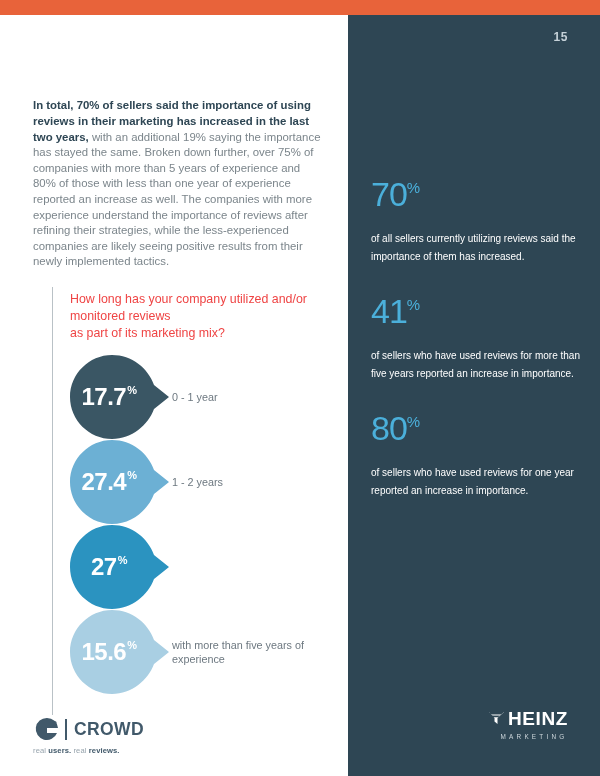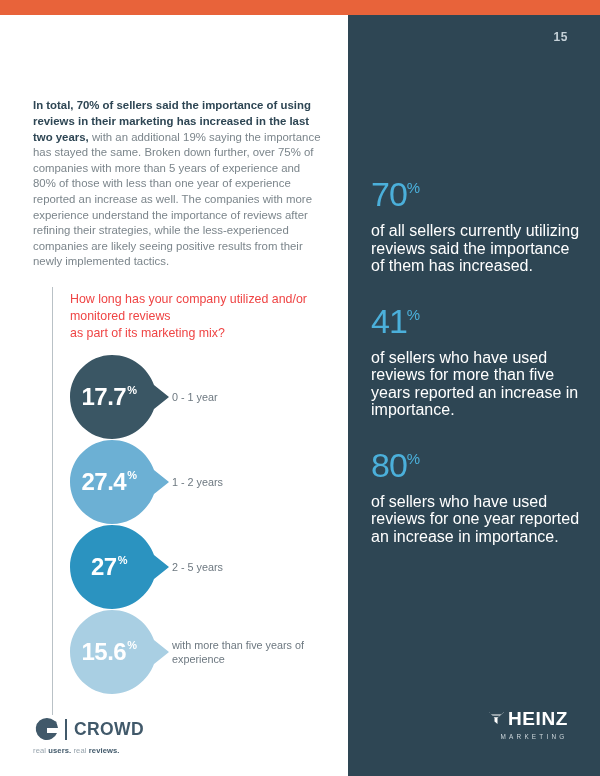--- a/index.html
+++ b/index.html
@@ -174,23 +174,23 @@
     line-height: 36px;
     letter-spacing: -1px;
   }
   .stat-num .pct {
     font-size: 15px;
     vertical-align: 13px;
     letter-spacing: 0;
   }
   .stat-text {
     color: #ffffff;
-    font-size: 16px;
+    font-size: 10px;
     line-height: 17.5px;
-    margin-top: 10px;
+    margin-top: 18px;
   }
   
   .heinz-logo {
     position: absolute;
     left: 478px; top: 708px;
     width: 100px;
     text-align: center;
   }
   .heinz-top {
     display: flex;
@@ -264,21 +264,20 @@
       <div class="drop-row">
         <div class="drop-shape">
           <svg width="100" height="84" viewBox="0 0 100 84">
             <path d="M42 0 C19 0 0 19 0 42 C0 65 19 84 42 84 C62 84 78 70 84 54 L99 42 L84 30 C78 13 62 0 42 0 Z" fill="#2b93c0"></path>
           </svg>
         </div>
         <div class="drop-label">
           <span class="drop-value">27</span>
             <span class="drop-pct">%</span>
         </div>
-        <div class="drop-caption">2 - 5 years</div>
       </div>
 
       <div class="drop-row">
         <div class="drop-shape">
           <svg width="100" height="84" viewBox="0 0 100 84">
             <path d="M42 0 C19 0 0 19 0 42 C0 65 19 84 42 84 C62 84 78 70 84 54 L99 42 L84 30 C78 13 62 0 42 0 Z" fill="#a9cfe3"></path>
           </svg>
         </div>
         <div class="drop-label">
           <span class="drop-value">15.6</span>

